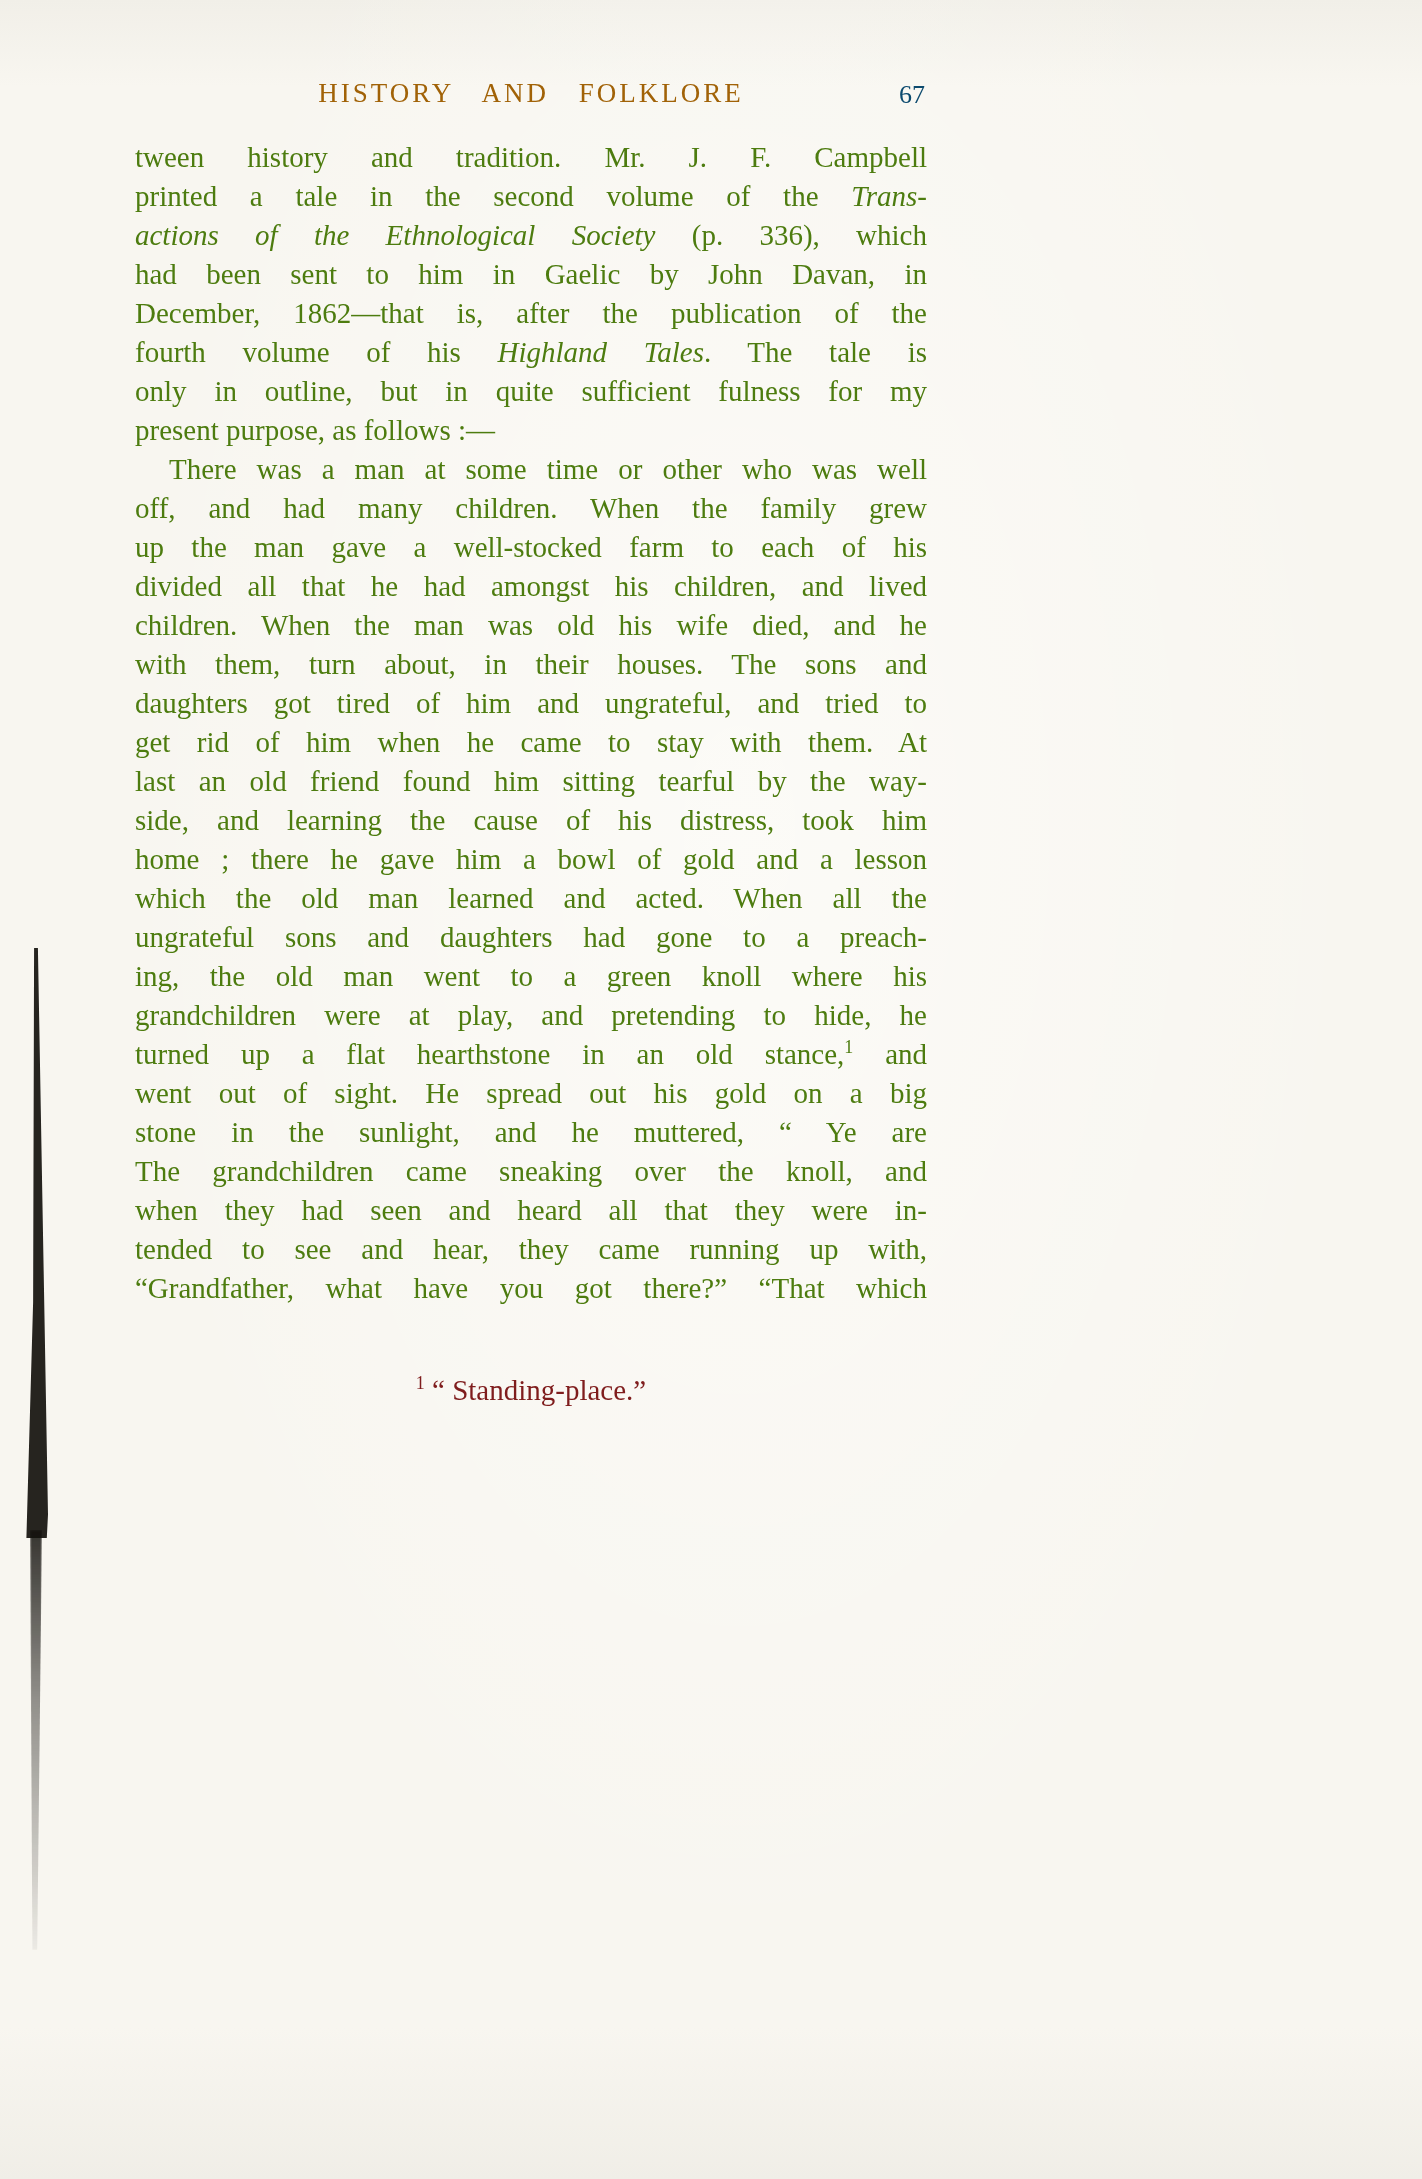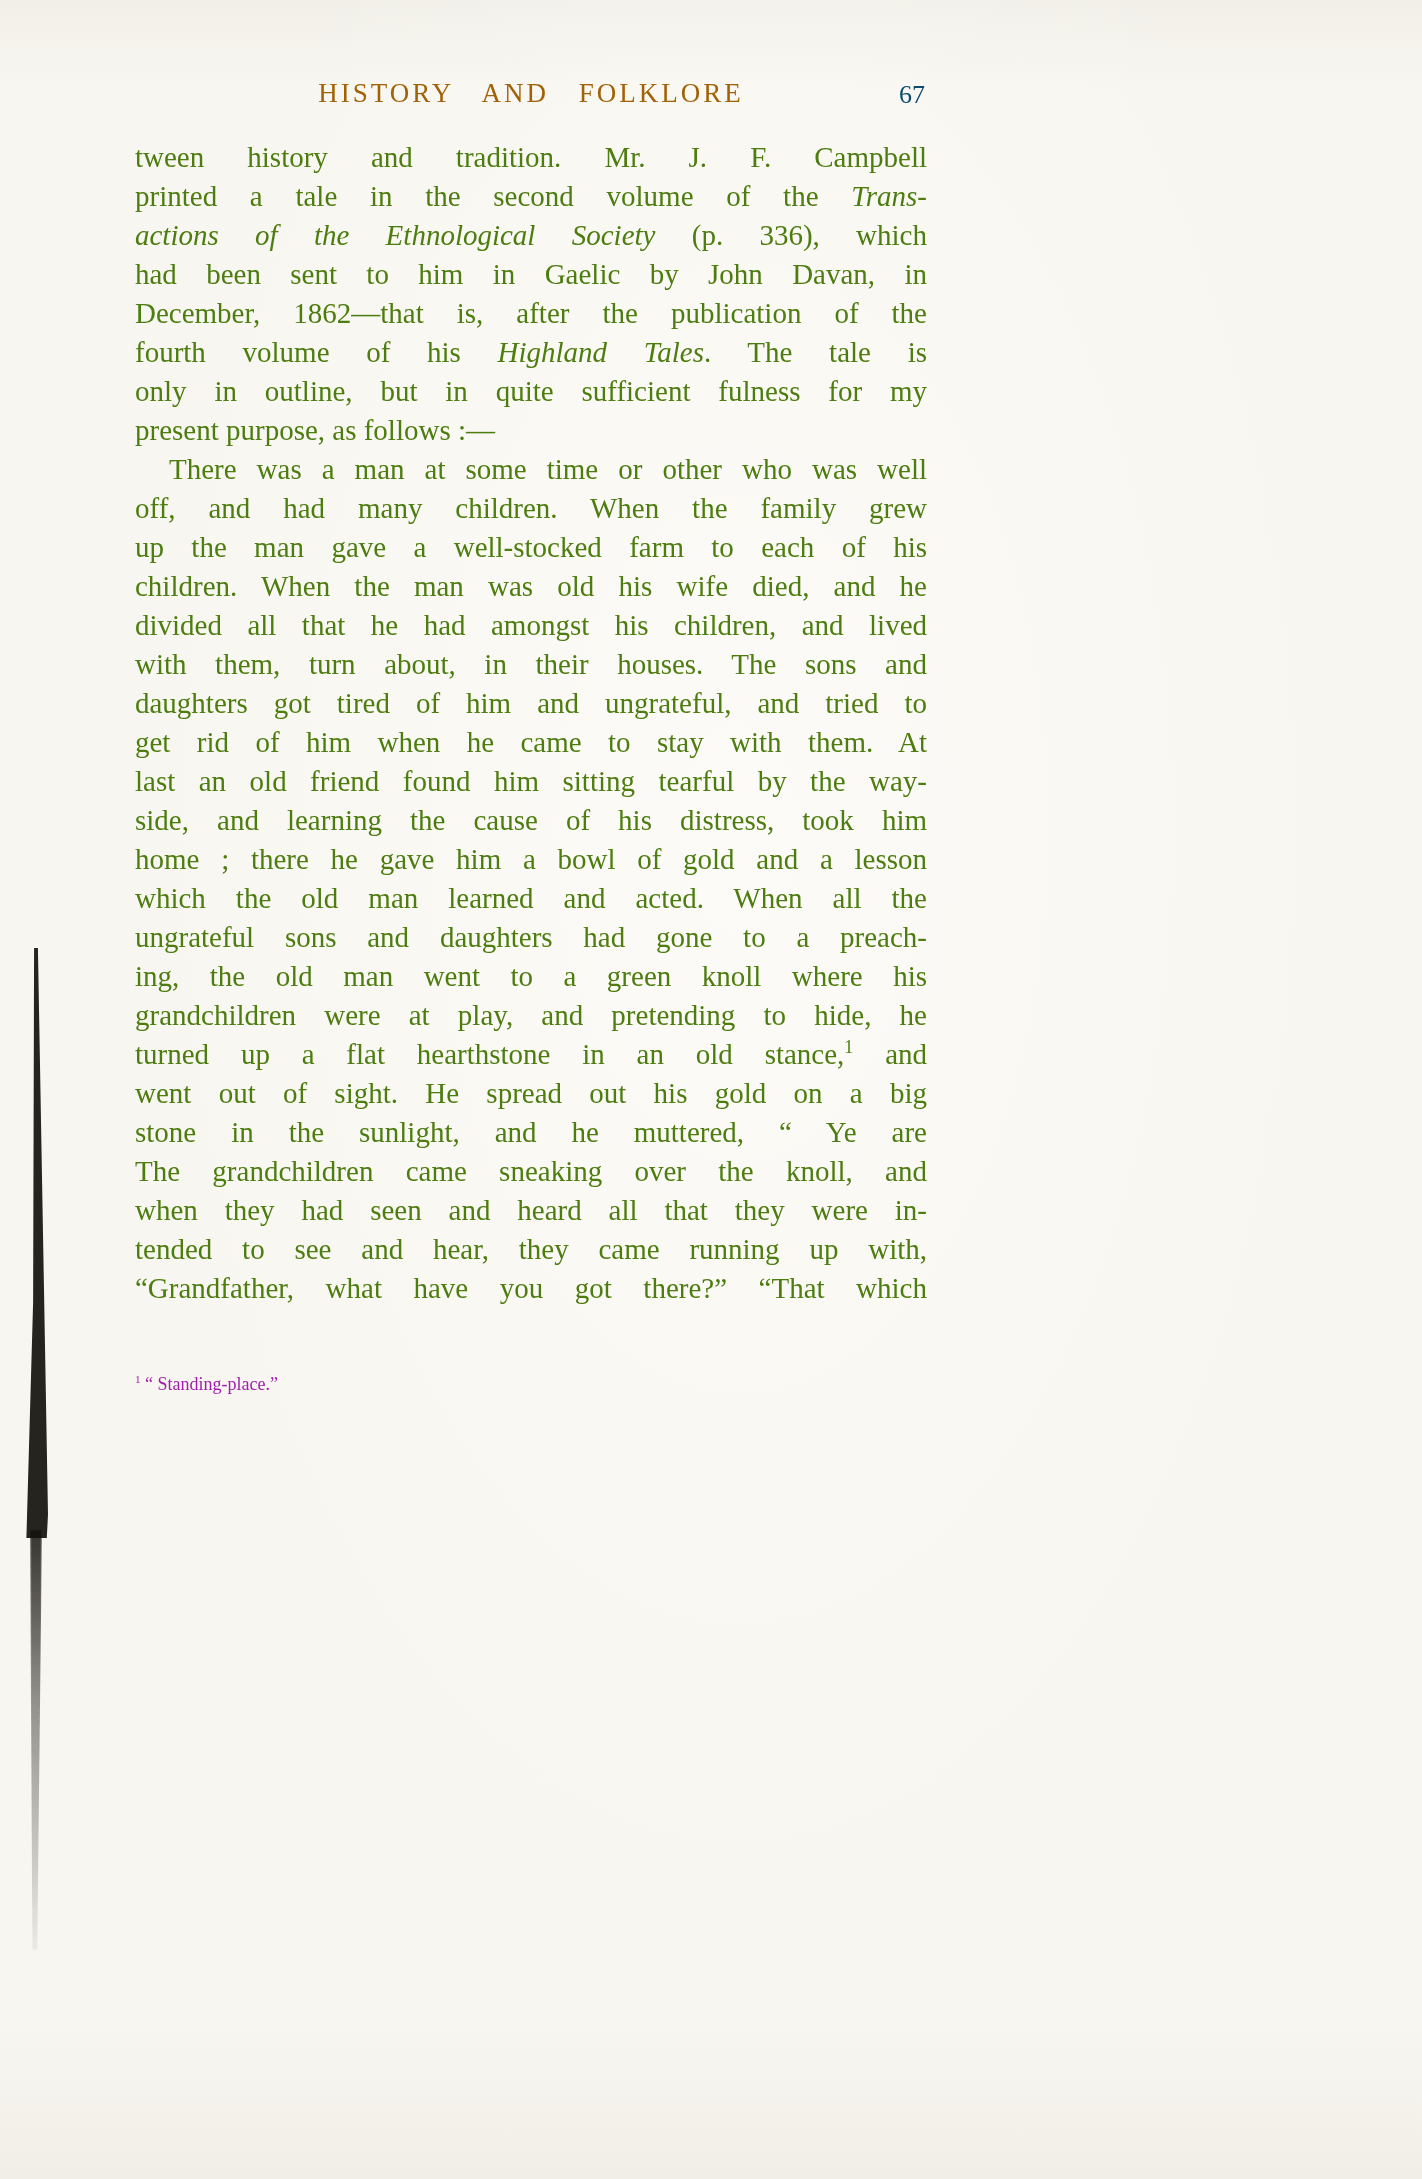--- a/index.html
+++ b/index.html
@@ -72,23 +72,23 @@
     font-size: 0.62em;
     line-height: 0;
     vertical-align: super;
   }
   
   .footnote {
     position: absolute;
     top: 1374px;
     left: 135px;
     width: 792px;
-    text-align: left;
-    font-size: 18px;
-    color: #a21caf;
+    text-align: center;
+    font-size: 29px;
+    color: #7f1d1d;
   }
   
   .ink-mark {
     position: absolute;
     left: 24px;
     top: 948px;
     width: 24px;
     height: 590px;
     background: #14120e;
     clip-path: polygon(42% 0%, 58% 0%, 100% 96%, 95% 100%, 10% 100%, 38% 60%);
@@ -124,22 +124,22 @@
         <div class="line"><span>had been sent to him in Gaelic by John Davan, in</span></div>
         <div class="line"><span>December, 1862—that is, after the publication of the</span></div>
         <div class="line"><span>fourth volume of his </span><span class="italic">Highland Tales</span><span>. The tale is</span></div>
         <div class="line"><span>only in outline, but in quite sufficient fulness for my</span></div>
         <div class="line last"><span>present purpose, as follows :—</span></div>
       </div>
       <div class="paragraph">
         <div class="line indent"><span>There was a man at some time or other who was well</span></div>
         <div class="line"><span>off, and had many children.  When the family grew</span></div>
         <div class="line"><span>up the man gave a well-stocked farm to each of his</span></div>
+        <div class="line"><span>divided all that he had amongst his children, and lived</span></div>
         <div class="line"><span>children.  When the man was old his wife died, and he</span></div>
-        <div class="line"><span>divided all that he had amongst his children, and lived</span></div>
         <div class="line"><span>with them, turn about, in their houses.  The sons and</span></div>
         <div class="line"><span>daughters got tired of him and ungrateful, and tried to</span></div>
         <div class="line"><span>get rid of him when he came to stay with them.  At</span></div>
         <div class="line"><span>last an old friend found him sitting tearful by the way-</span></div>
         <div class="line"><span>side, and learning the cause of his distress, took him</span></div>
         <div class="line"><span>home ; there he gave him a bowl of gold and a lesson</span></div>
         <div class="line"><span>which the old man learned and acted.  When all the</span></div>
         <div class="line"><span>ungrateful sons and daughters had gone to a preach-</span></div>
         <div class="line"><span>ing, the old man went to a green knoll where his</span></div>
         <div class="line"><span>grandchildren were at play, and pretending to hide, he</span></div>

